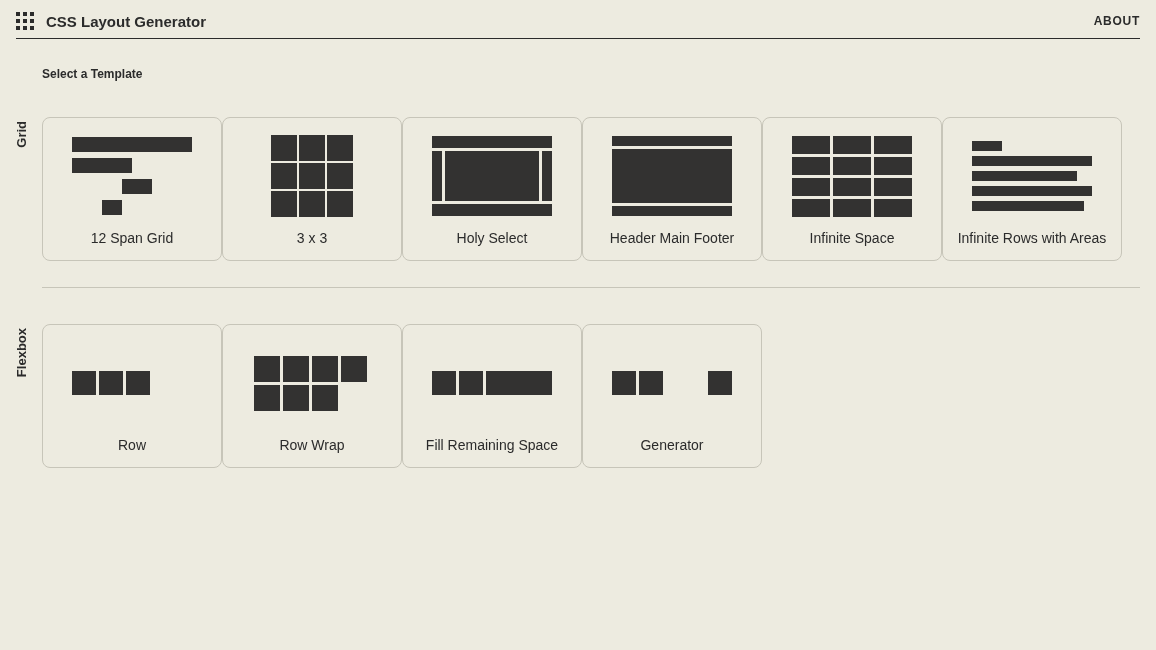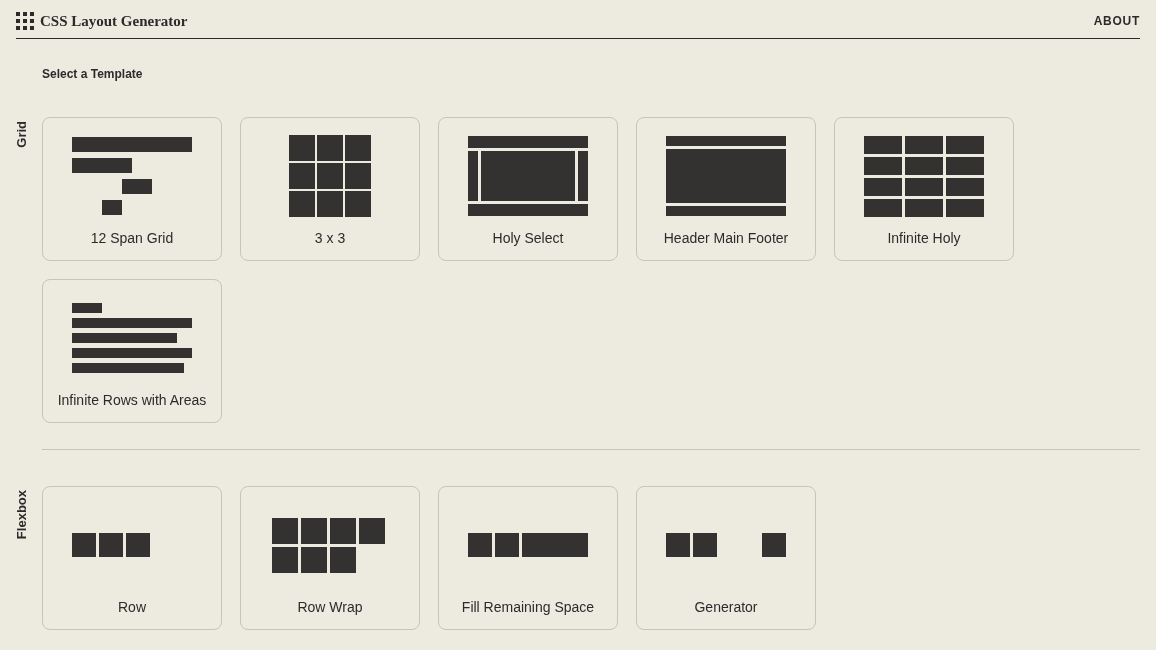--- a/index.html
+++ b/index.html
@@ -15,40 +15,39 @@
     color: var(--fg);
     font-family: -apple-system, BlinkMacSystemFont, "Segoe UI", Helvetica, Arial, sans-serif;
     font-size: 14px;
   }
   .topbar {
     display: flex;
     align-items: center;
     justify-content: space-between;
     padding: 12px 16px 8px 16px;
   }
-  .topbar-left { display: flex; align-items: center; gap: 6px; font-family: Liberation Serif, serif; }
+  .topbar-left { display: flex; align-items: center; gap: 12px; }
   .topbar-title { font-weight: 700; font-size: 15px; }
   .about-link { font-weight: 700; font-size: 12px; letter-spacing: 0.06em; cursor: pointer; }
   .rule { height: 1px; background: var(--fg); margin: 0 16px 28px 16px; }
 
   .content { padding: 0 16px 40px 42px; position: relative; }
   .page-heading { font-weight: 800; font-size: 12px; margin: 0 0 36px 0; }
 
   .section { position: relative; }
   .section-label {
     position: absolute;
     left: -28px; top: 4px;
     writing-mode: vertical-rl;
     transform: rotate(180deg);
     font-weight: 700; font-size: 13px;
   }
   .cards {
     display: flex;
     flex-wrap: wrap;
-    gap: 18px;
     margin-bottom: 26px;
   }
   .card {
     width: 180px;
     border: 1px solid var(--border);
     border-radius: 8px;
     padding: 18px 14px 14px 14px;
     text-align: center;
     cursor: pointer;
     background: var(--bg);
@@ -219,21 +218,21 @@
               <div class="blk"></div>
               <div class="blk"></div>
             <div class="blk"></div>
               <div class="blk"></div>
               <div class="blk"></div>
             <div class="blk"></div>
               <div class="blk"></div>
               <div class="blk"></div>
           </div>
         </div>
-        <div class="card-label">Infinite Holy</div>
+        <div class="card-label">Infinite Space</div>
       </div>
 
       <div class="card">
         <div class="card-preview">
           <div class="p-infa">
             <div class="blk" style="width:30px;"></div>
             <div class="blk" style="width:120px;"></div>
             <div class="blk" style="width:105px;"></div>
             <div class="blk" style="width:120px;"></div>
             <div class="blk" style="width:112px;"></div>

